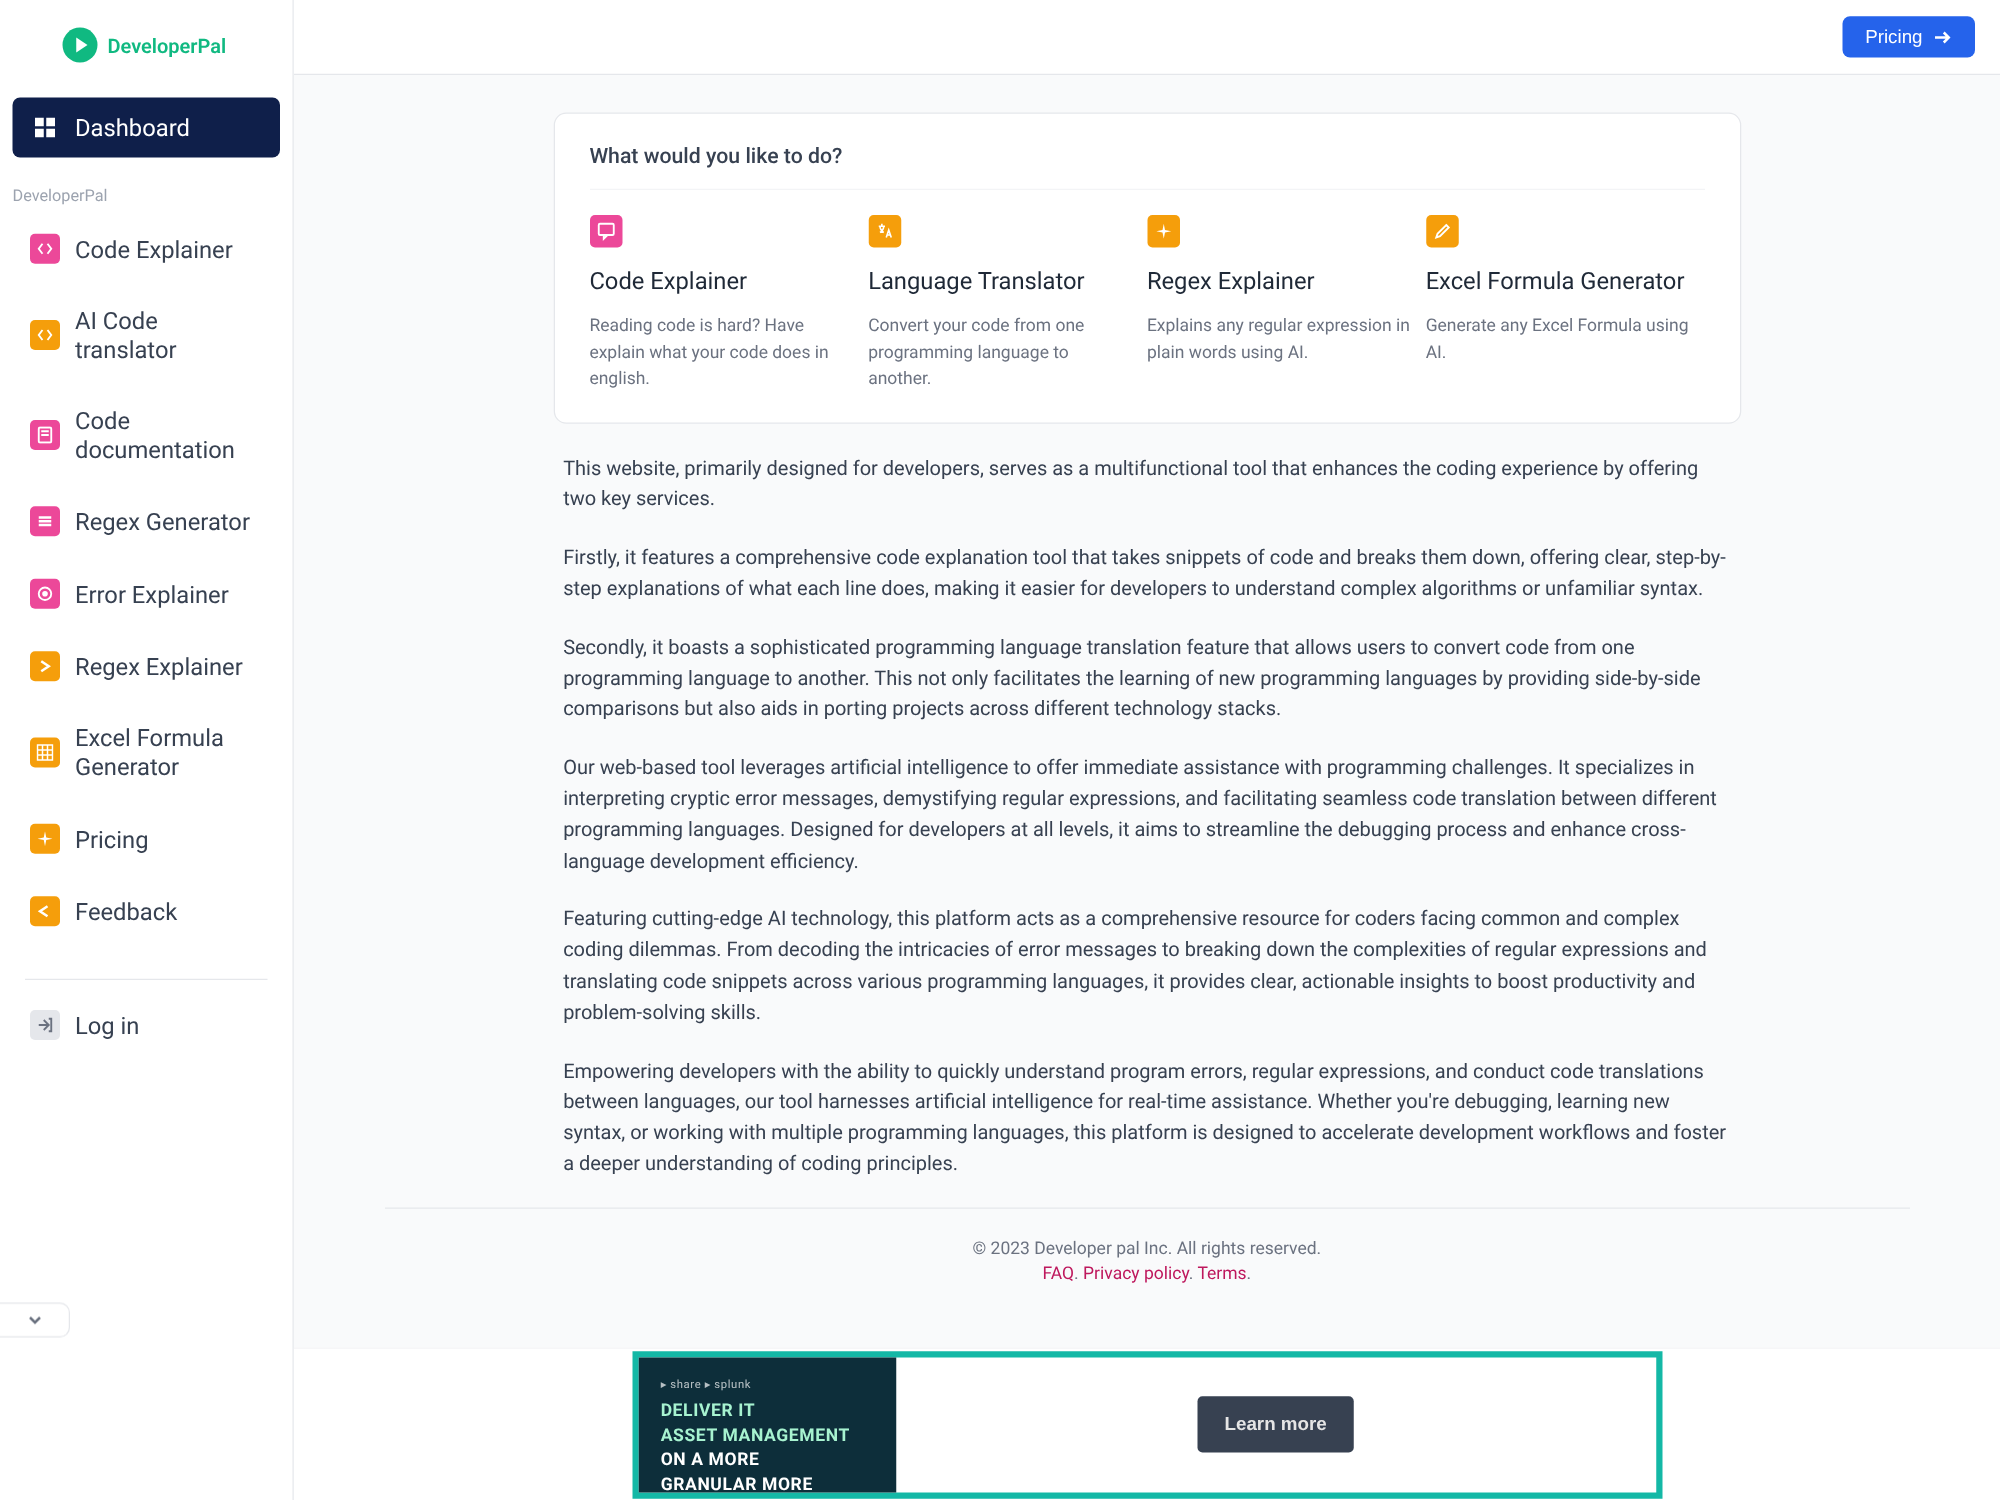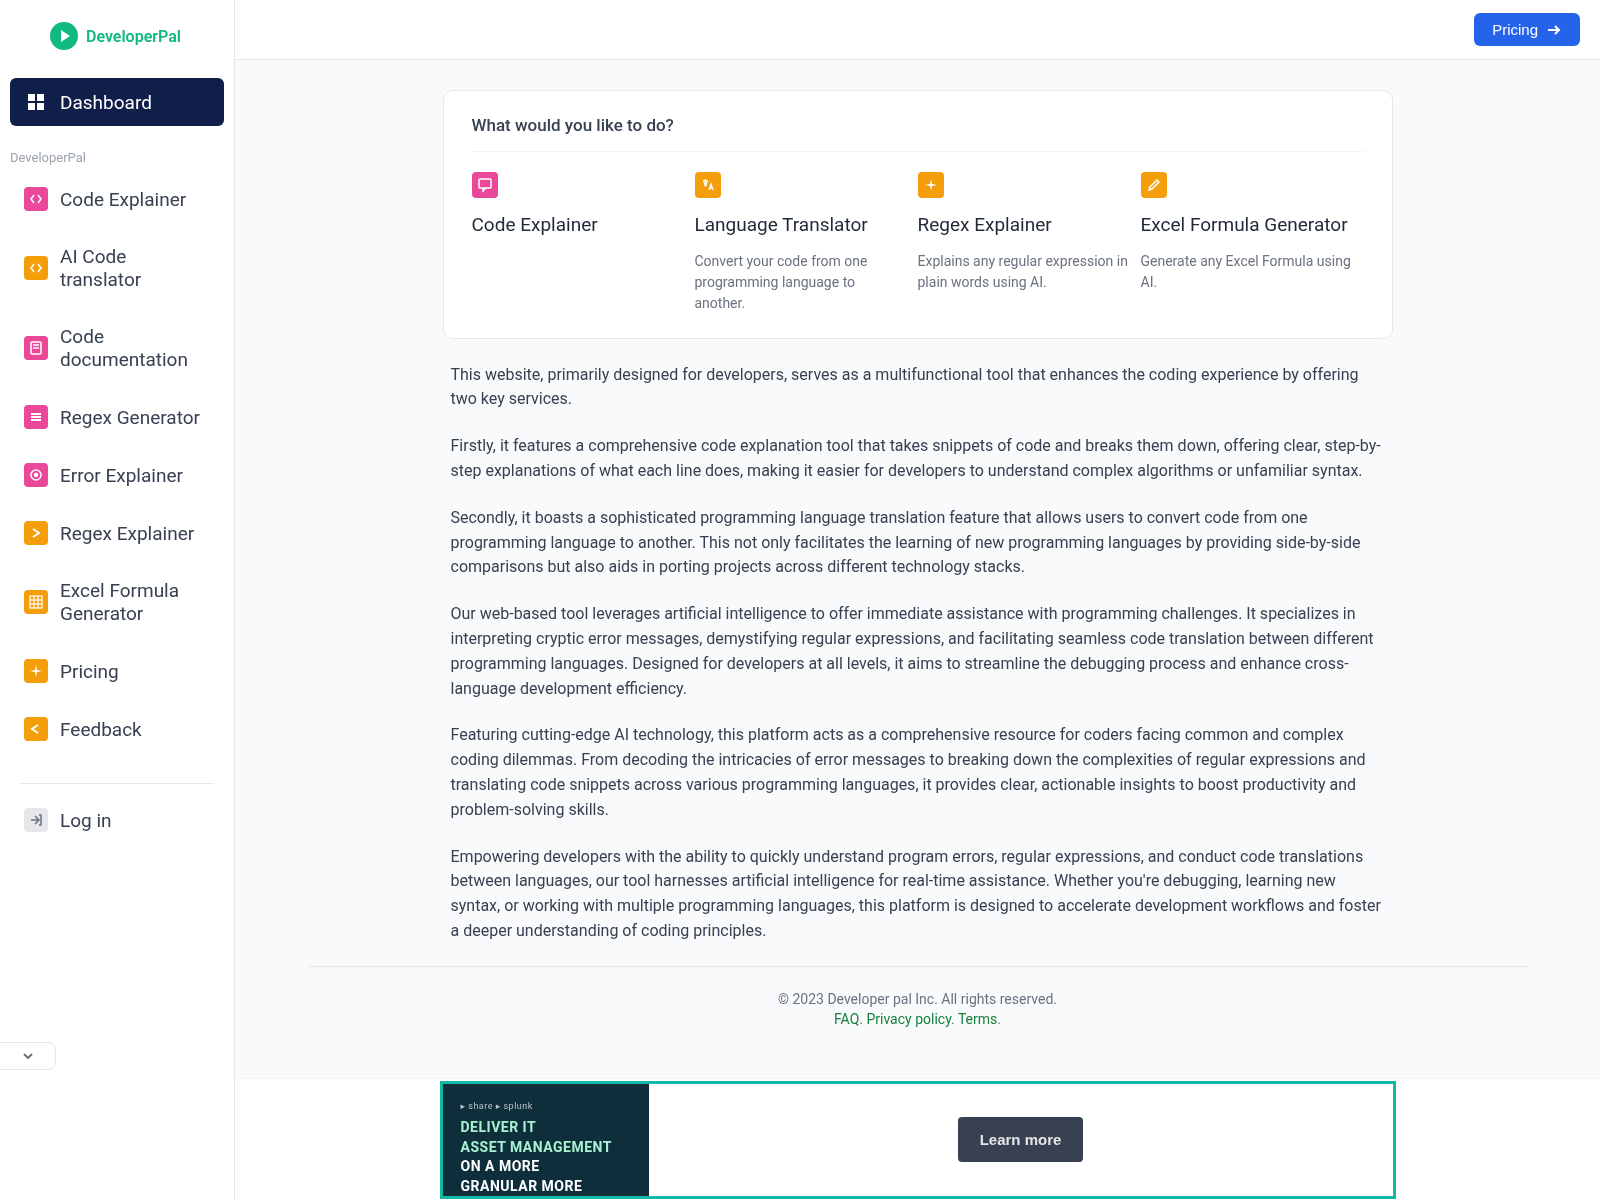--- a/index.html
+++ b/index.html
@@ -222,21 +222,21 @@
       max-width: 1220px;
       margin: 10px auto 0;
       border-top: 1px solid #e5e7eb;
       padding: 24px 0 18px;
       text-align: center;
       color: #6b7280;
       font-size: 14px;
     }
     
     .footer a {
-      color: #15803d;
+      color: #be185d;
       text-decoration: none;
     }
     
     .expand-tab {
       position: fixed;
       left: 0;
       bottom: 130px;
       width: 56px;
       height: 28px;
       background: #ffffff;
@@ -253,23 +253,23 @@
     .ad-banner {
       height: 122px;
       background: #ffffff;
       display: flex;
       justify-content: center;
       align-items: center;
       border-top: 1px solid #f3f4f6;
     }
     
     .ad-inner {
-      width: 956px;
+      width: 824px;
       height: 118px;
-      border: 3px solid #14b8a6;
+      border: 5px solid #14b8a6;
       display: flex;
       align-items: stretch;
     }
     
     .ad-image {
       width: 206px;
       background: #0d2e3a;
       padding: 16px 18px;
       color: white;
       font-weight: 700;
@@ -444,20 +444,21 @@
           <div class="feature">
             <div class="feature-icon pink">
               <svg width="16" height="16" viewBox="0 0 16 16" fill="none" stroke="#fff" stroke-width="1.5">
                   <rect x="2" y="2" width="12" height="9" rx="1"></rect>
                   <path d="M6 11 L6 14 L9 11"></path>
                 </svg>
             </div>
             <div class="feature-title">
                 <div>Code Explainer</div>
               </div>
+            <div class="feature-desc">Reading code is hard? Have explain what your code does in english.</div>
           </div>
           <div class="feature">
             <div class="feature-icon amber">
               <svg width="14" height="14" viewBox="0 0 14 14" fill="none" stroke="#fff" stroke-width="1.3">
                   <path d="M2 3 L7 3 M4.5 1 L4.5 3 M3 3 C3 6 6 8 6 8 M6 3 C6 6 3 8 3 8 M8 12 L10 6 L12 12 M8.7 10 L11.3 10"></path>
                 </svg>
             </div>
             <div class="feature-title">
                 <div>Language Translator</div>
               </div>

